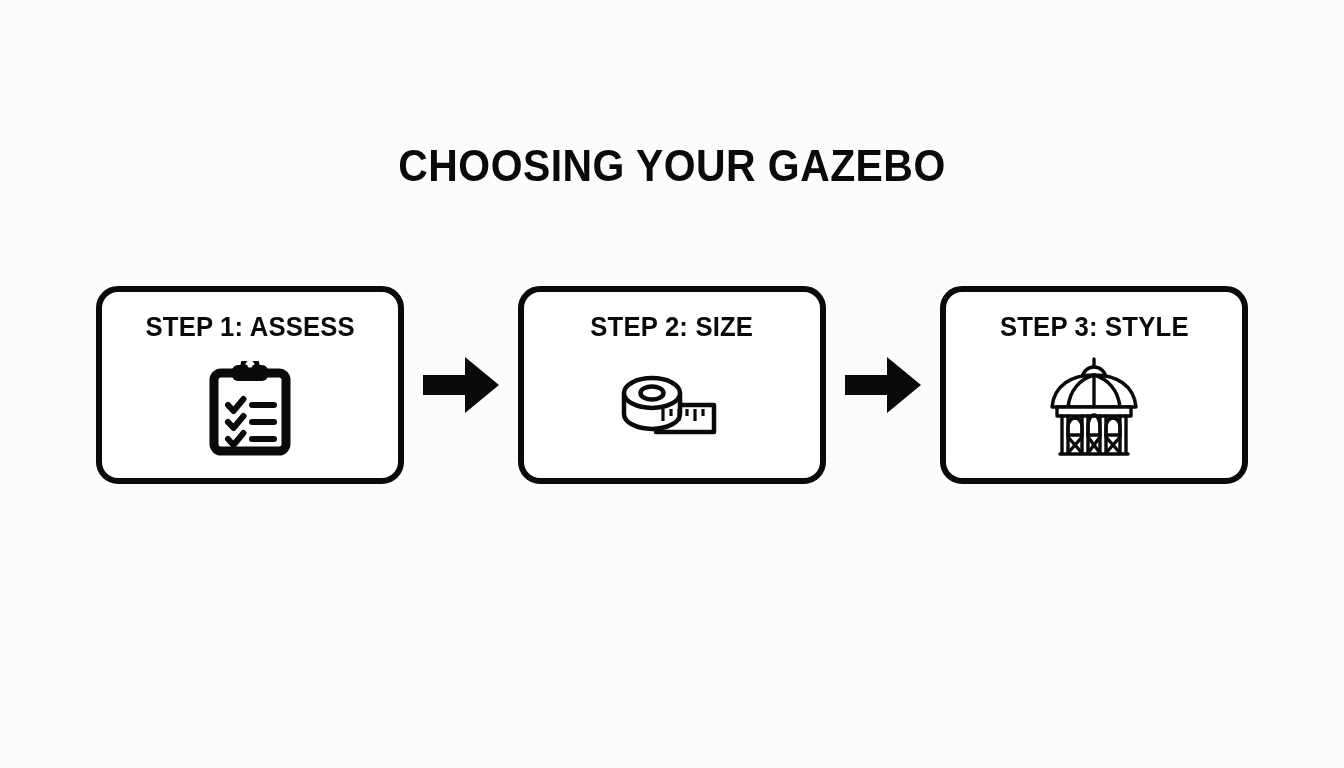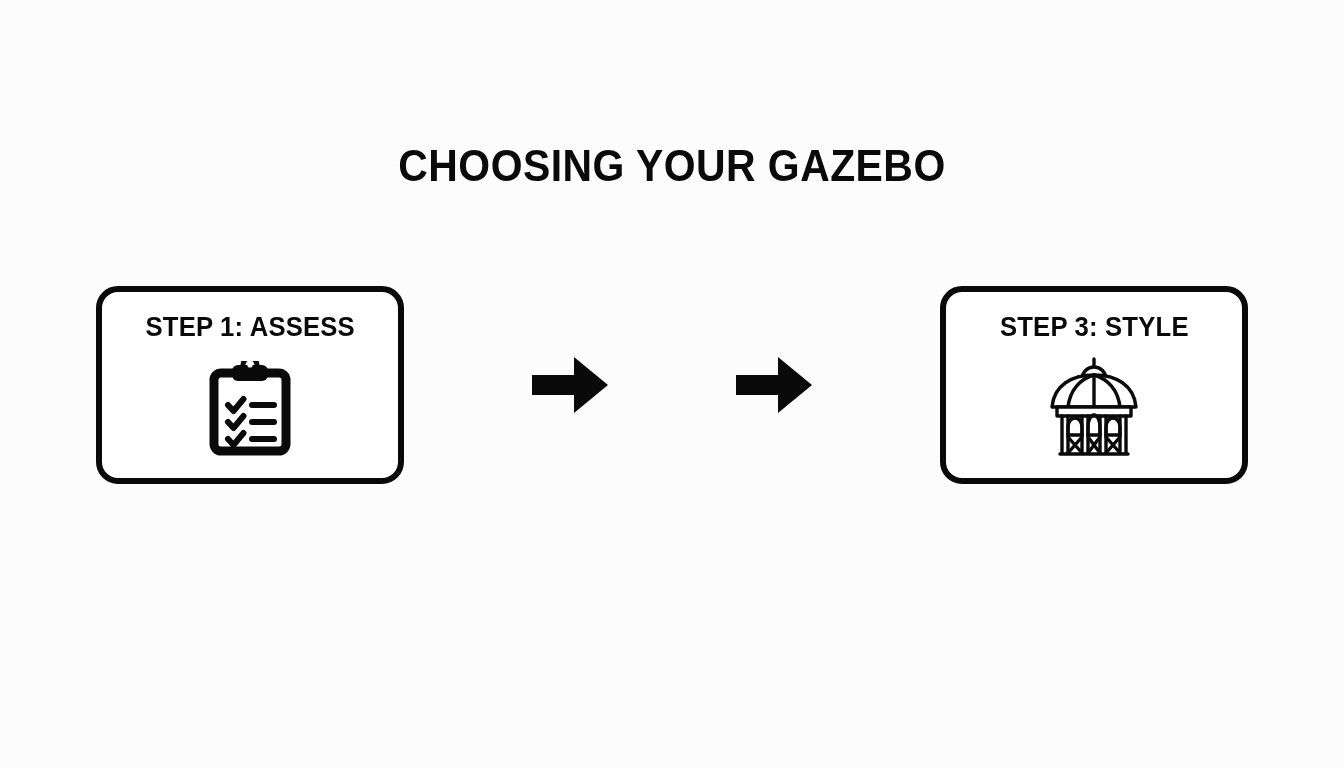--- a/index.html
+++ b/index.html
@@ -128,20 +128,44 @@
         </svg>
       </div>
     </div>
 
     <div class="arrow">
       <svg width="76" height="60" viewBox="0 0 76 60">
         <path d="M0 20 H42 V2 L76 30 L42 58 V40 H0 Z" fill="#0a0a0a"></path>
       </svg>
     </div>
 
+    <div class="card">
+      <div class="card-label">STEP 2: SIZE</div>
+      <div class="card-icon">
+        <svg width="108" height="80" viewBox="0 0 108 80" fill="none" stroke="#0a0a0a" stroke-width="4.5" stroke-linejoin="round">
+
+          <path d="M38 36 H96 V63 H38 Z" fill="#ffffff"></path>
+
+          <path d="M6 24 V45 a28 15 0 0 0 56 0 V24" fill="#ffffff"></path>
+
+          <ellipse cx="34" cy="24" rx="28" ry="15" fill="#ffffff"></ellipse>
+
+          <ellipse cx="34" cy="24" rx="11.5" ry="6.5" fill="#ffffff"></ellipse>
+
+          <g stroke-width="3.2" stroke-linecap="butt">
+            <line x1="45" y1="40" x2="45" y2="52"></line>
+            <line x1="53" y1="40" x2="53" y2="47"></line>
+            <line x1="61" y1="40" x2="61" y2="52"></line>
+            <line x1="69" y1="40" x2="69" y2="47"></line>
+            <line x1="77" y1="40" x2="77" y2="52"></line>
+            <line x1="85" y1="40" x2="85" y2="47"></line>
+          </g>
+        </svg>
+      </div>
+    </div>
 
     <div class="arrow">
       <svg width="76" height="60" viewBox="0 0 76 60">
         <path d="M0 20 H42 V2 L76 30 L42 58 V40 H0 Z" fill="#0a0a0a"></path>
       </svg>
     </div>
 
     <div class="card">
       <div class="card-label">STEP 3: STYLE</div>
       <div class="card-icon">

